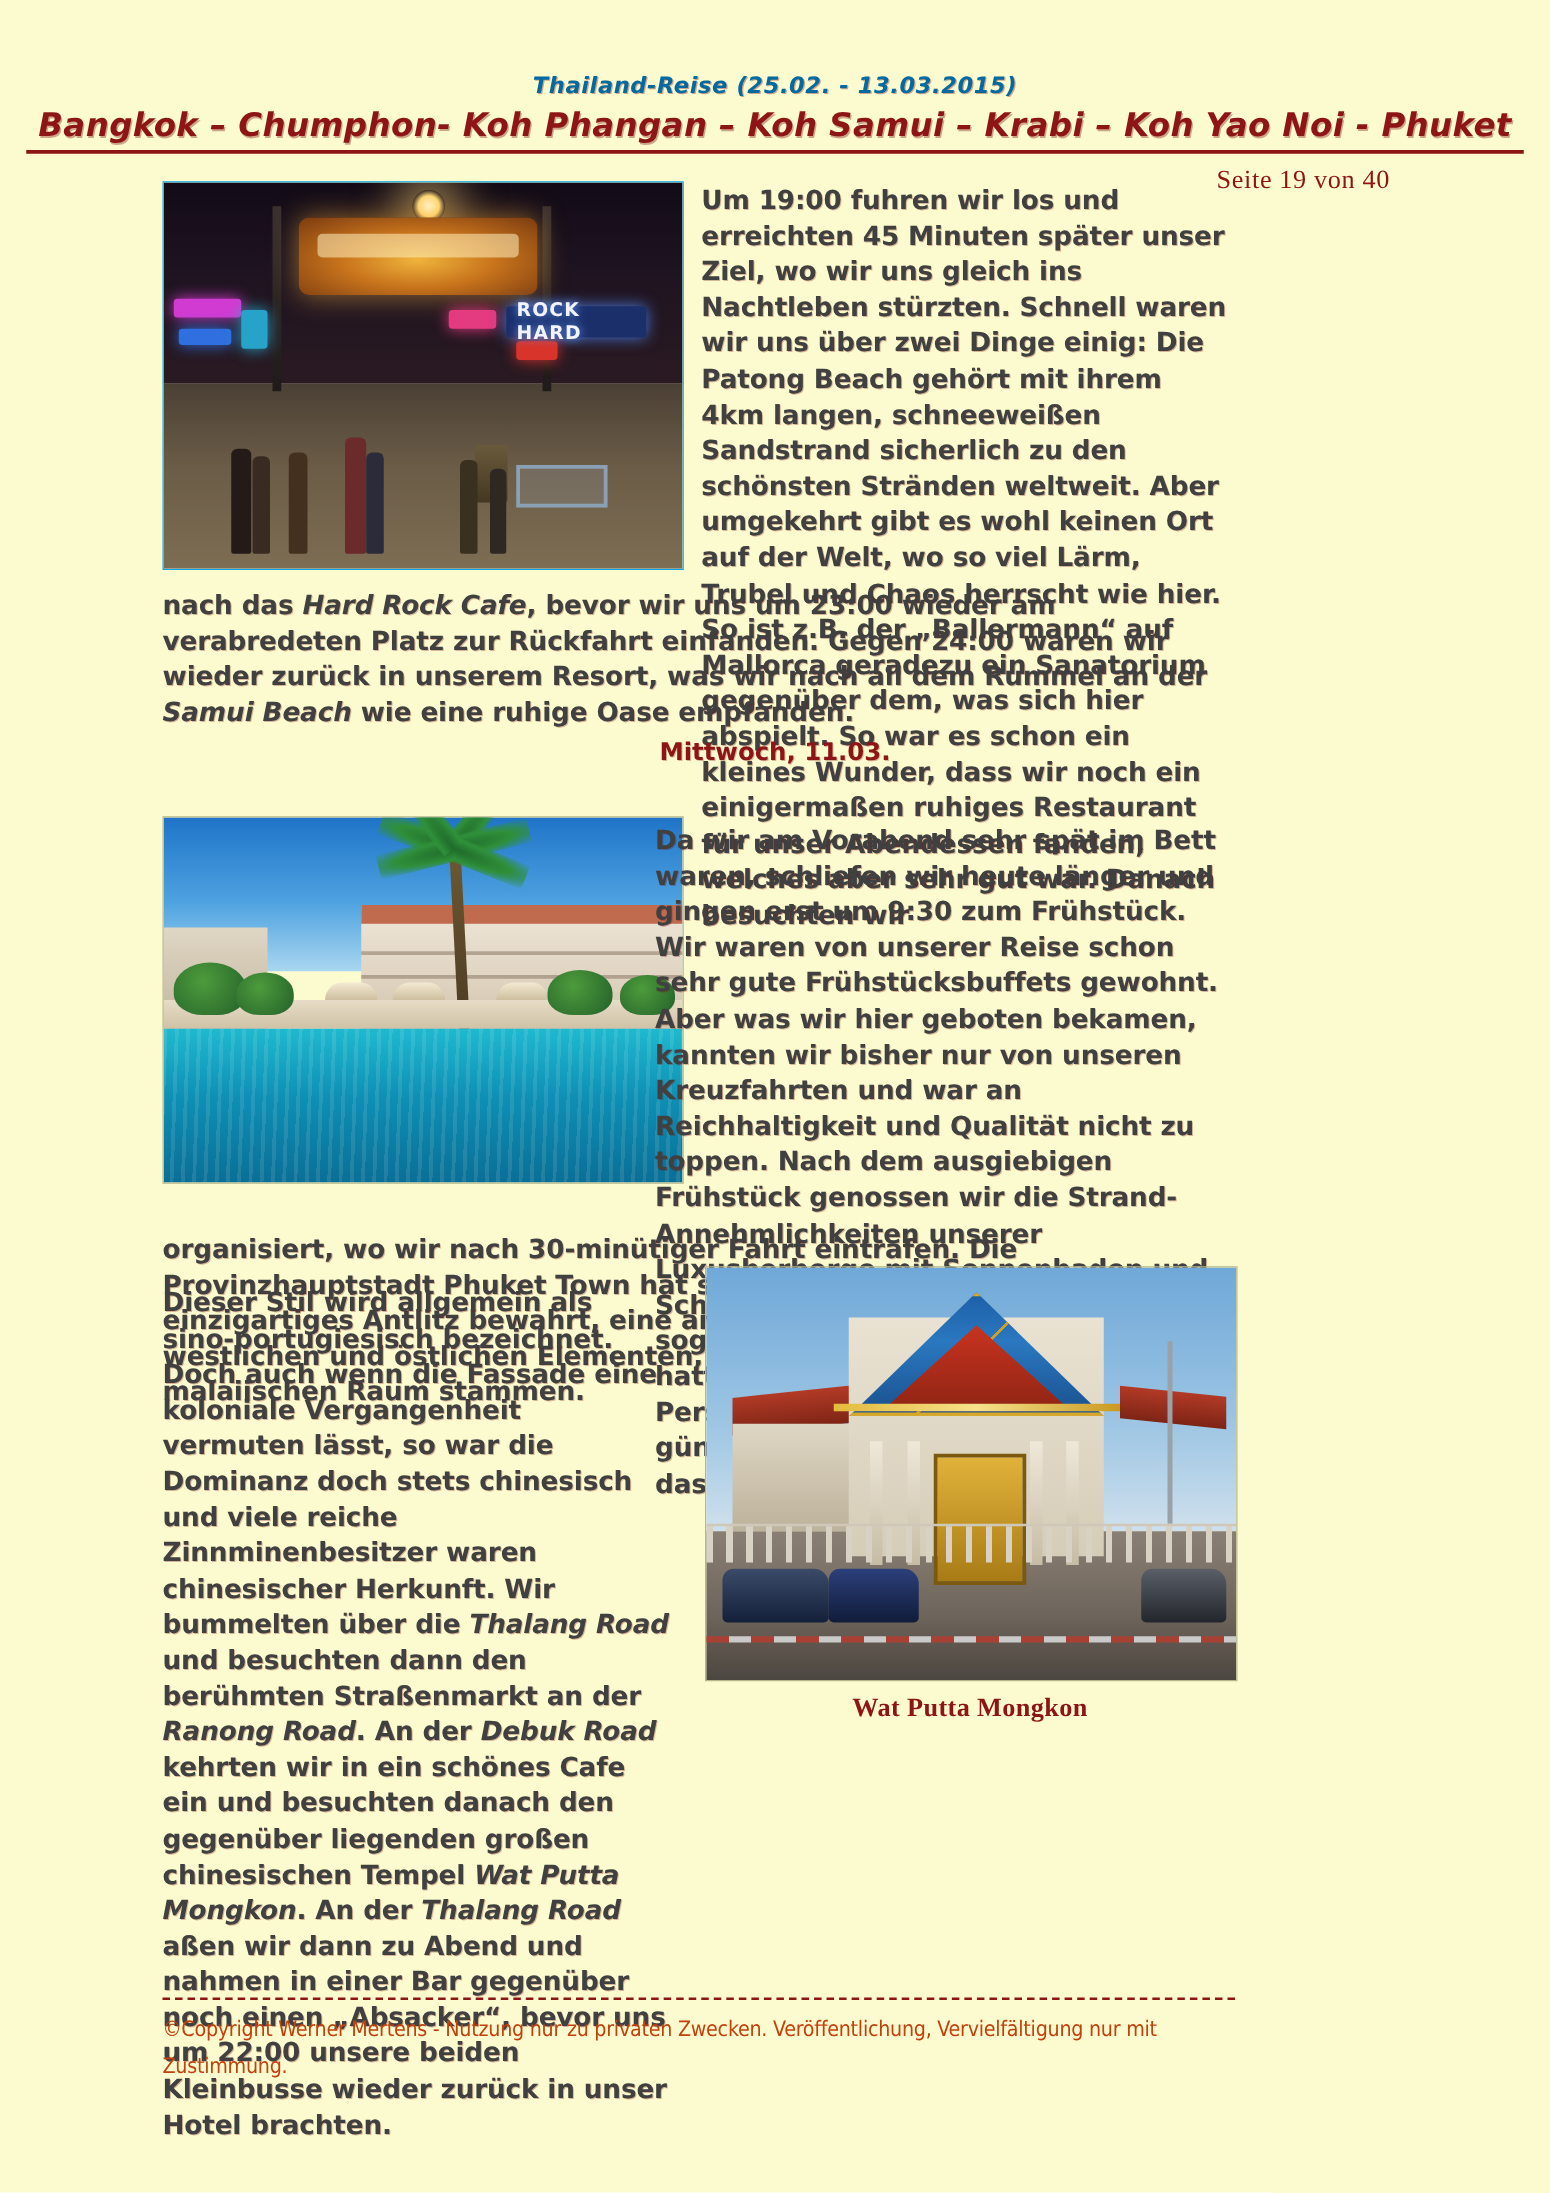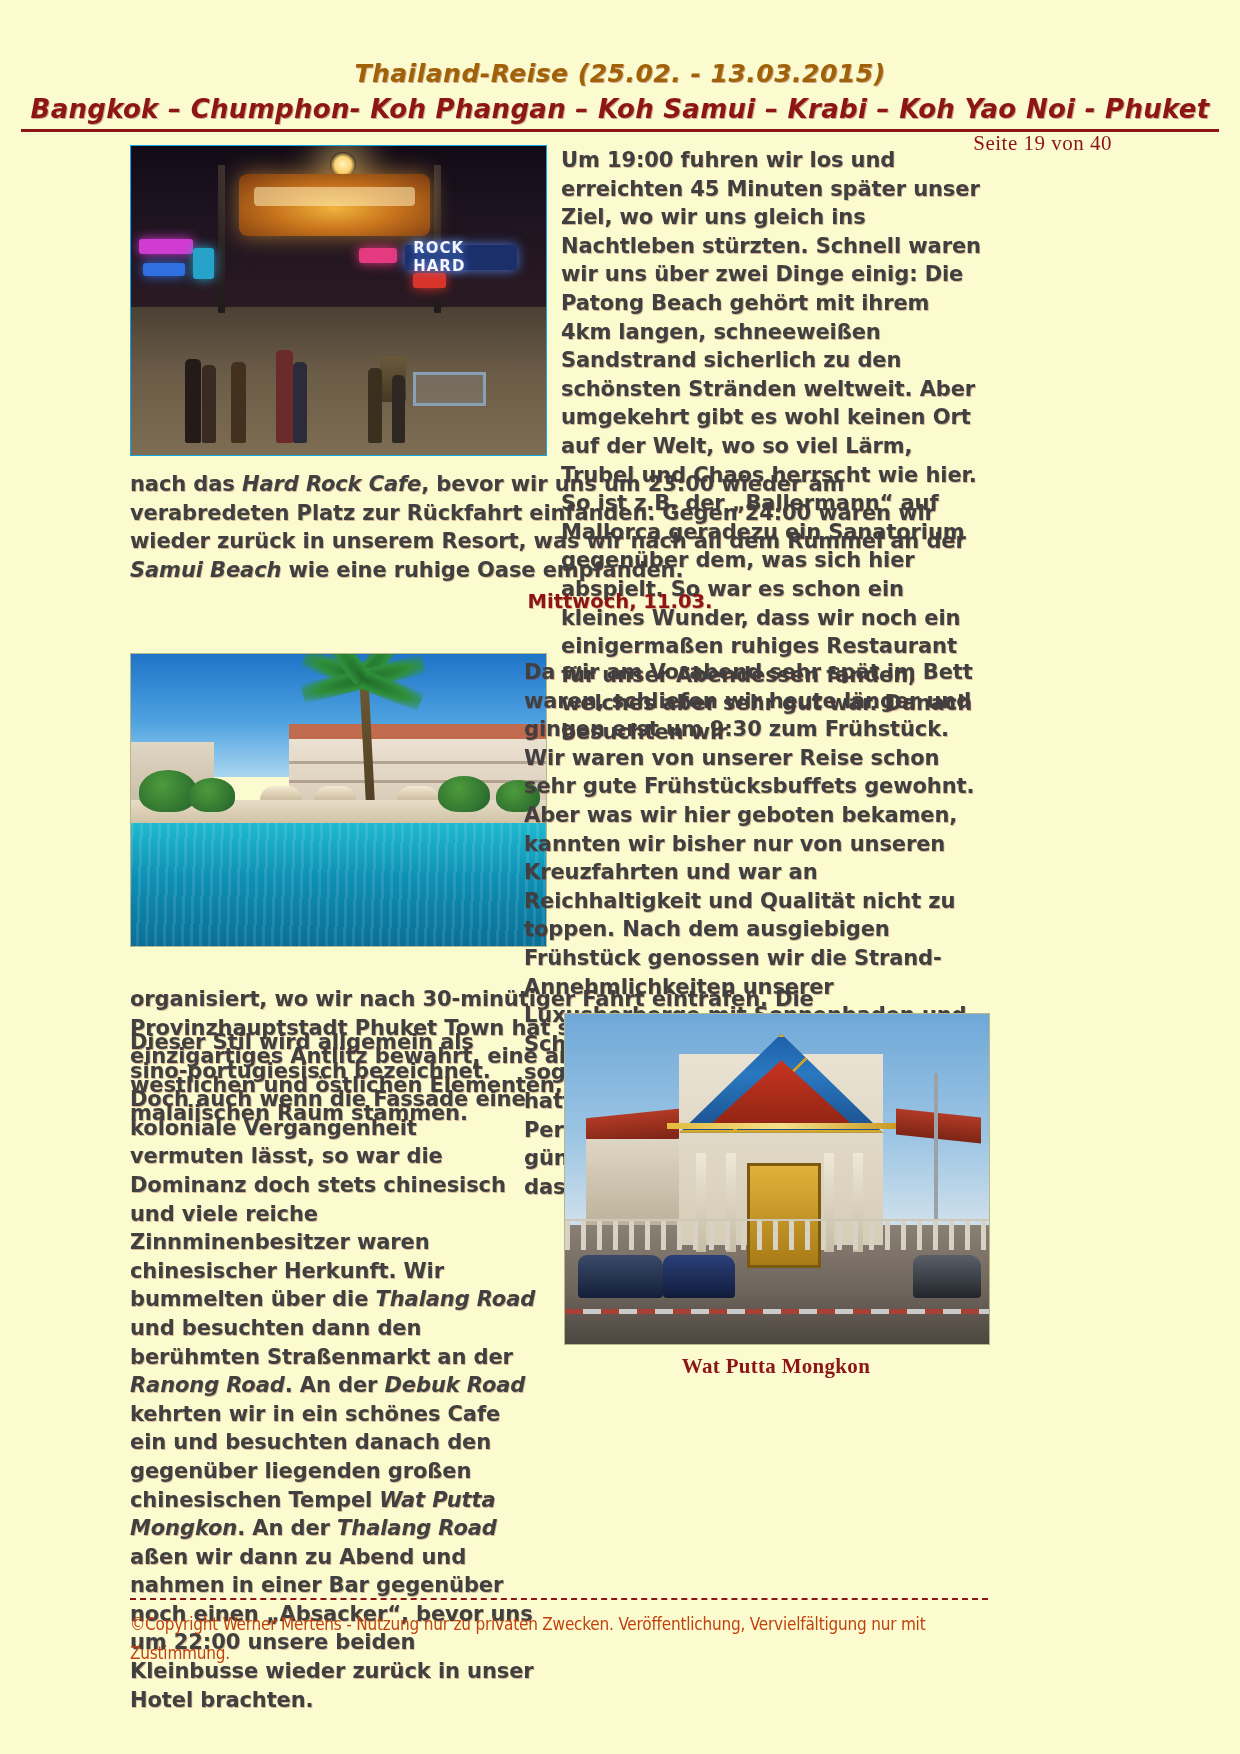--- a/index.html
+++ b/index.html
@@ -23,23 +23,23 @@
   .header {
     position: absolute;
     left: 0; right: 0;
     top: 58px;
     text-align: center;
   }
   .title-line-1 {
     font-family: "DejaVu Sans", sans-serif;
     font-style: italic;
     font-weight: bold;
-    font-size: 25px;
+    font-size: 18px;
     letter-spacing: 0.5px;
-    color: #a16207;
+    color: #0369a1;
     line-height: 1.25;
     text-shadow: 1px 1px 0 rgba(120,10,10,0.35);
   }
   .title-line-2 {
     display: inline-block;
     margin-top: 4px;
     padding: 0 10px 3px 10px;
     font-family: "DejaVu Sans", sans-serif;
     font-style: italic;
     font-weight: bold;

